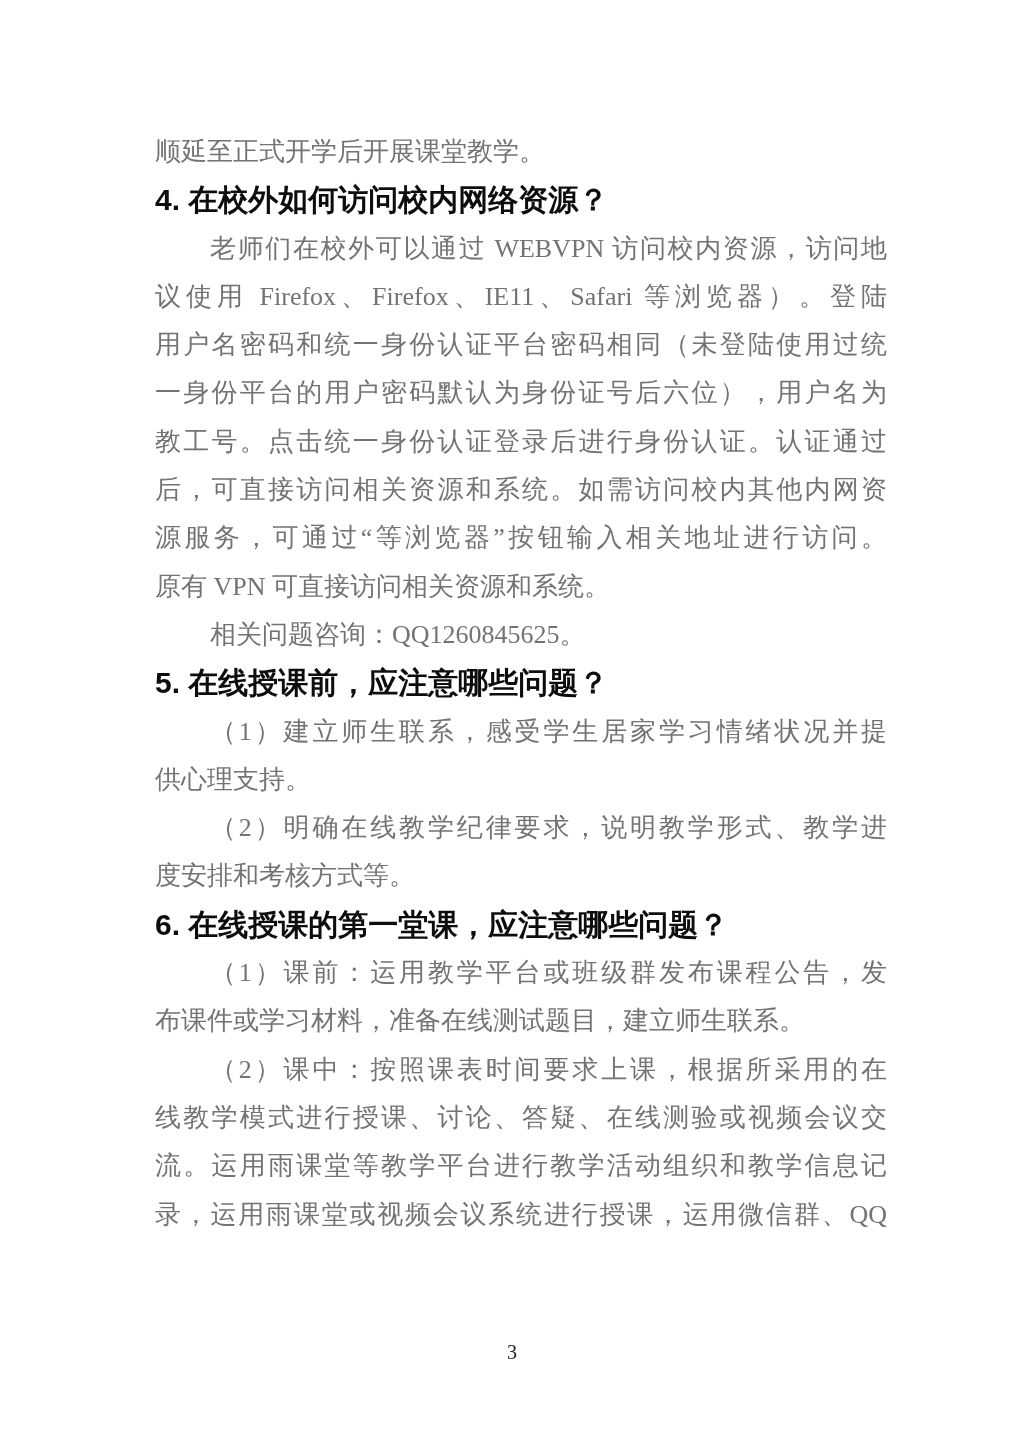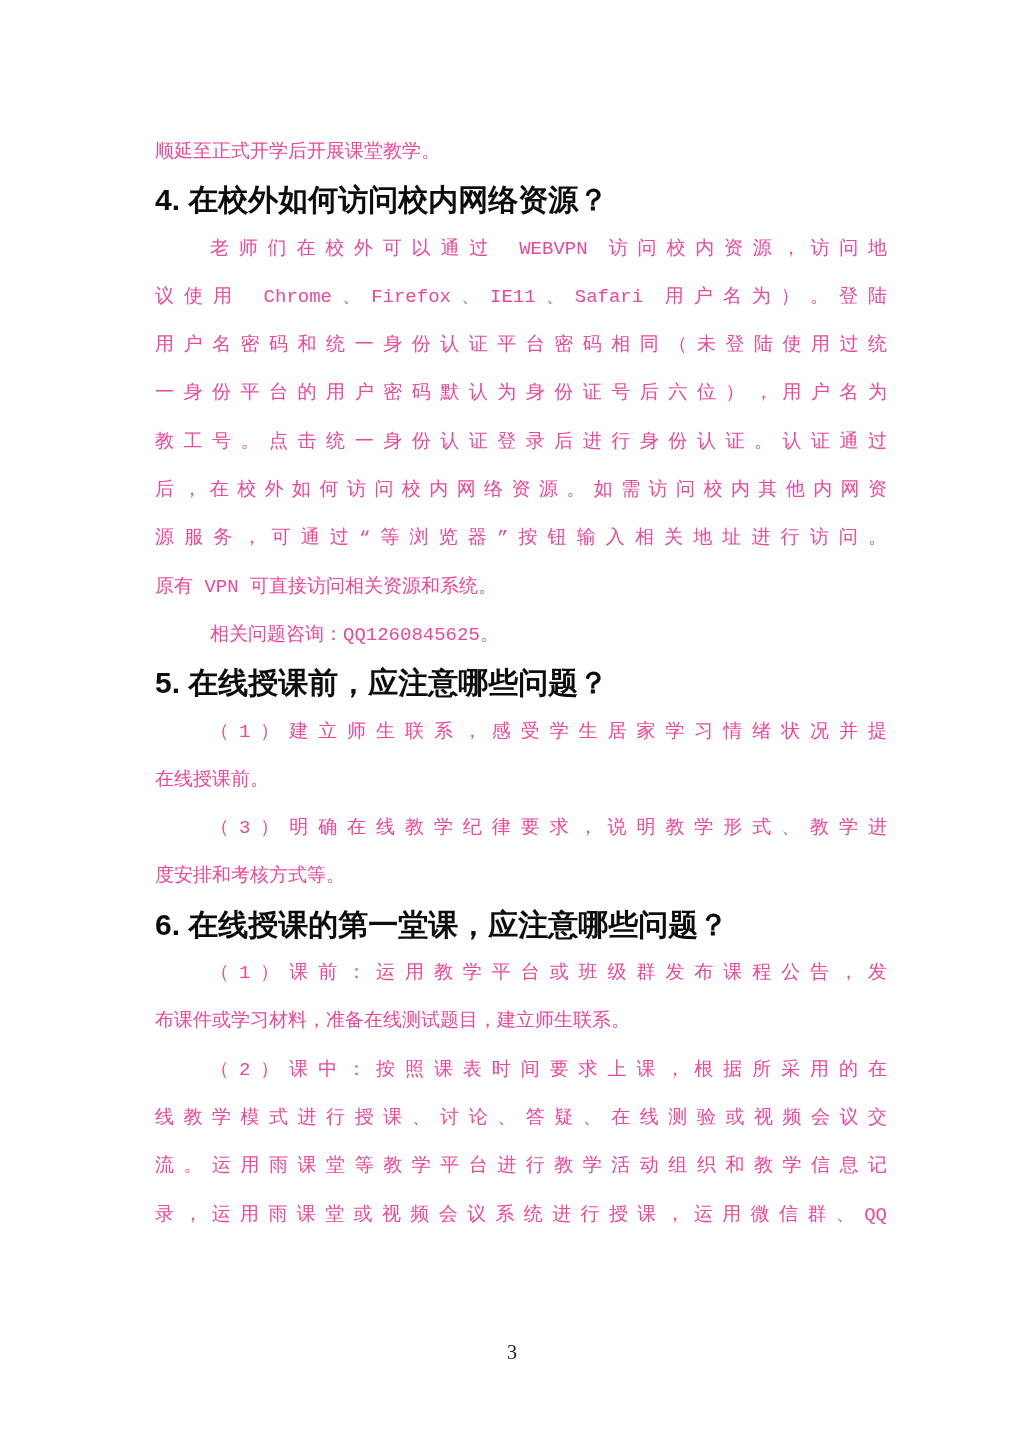--- a/index.html
+++ b/index.html
@@ -18,23 +18,23 @@
   }
   .content {
     position: absolute;
     left: 155px;
     top: 128px;
     width: 732px;
   }
   .line {
     height: 48.3px;
     line-height: 48.3px;
-    font-size: 19px;
-    font-family: Liberation Mono, monospace;
-    color: #ec4899;
+    font-size: 26px;
+    font-family: Liberation Serif, serif;
+    color: #737373;
     overflow: hidden;
     white-space: normal;
     word-break: break-all;
   }
   .line.just {
     text-align: justify;
     text-align-last: justify;
   }
   .line.indent {
     text-indent: 55px;
@@ -61,32 +61,32 @@
 </style>
 </head>
 <body>
 
 <div class="page">
   <div class="content">
 
     <div class="line">顺延至正式开学后开展课堂教学。</div>
     <div class="line heading">4. 在校外如何访问校内网络资源？</div>
     <div class="line just indent">老师们在校外可以通过 WEBVPN 访问校内资源，访问地</div>
-    <div class="line just">议使用 Chrome、Firefox、IE11、Safari 用户名为）。登陆</div>
+    <div class="line just">议使用 Firefox、Firefox、IE11、Safari 等浏览器）。登陆</div>
     <div class="line just">用户名密码和统一身份认证平台密码相同（未登陆使用过统</div>
     <div class="line just">一身份平台的用户密码默认为身份证号后六位），用户名为</div>
     <div class="line just">教工号。点击统一身份认证登录后进行身份认证。认证通过</div>
-    <div class="line just">后，在校外如何访问校内网络资源。如需访问校内其他内网资</div>
+    <div class="line just">后，可直接访问相关资源和系统。如需访问校内其他内网资</div>
     <div class="line just">源服务，可通过“等浏览器”按钮输入相关地址进行访问。</div>
     <div class="line">原有 VPN 可直接访问相关资源和系统。</div>
     <div class="line indent">相关问题咨询：QQ1260845625。</div>
     <div class="line heading">5. 在线授课前，应注意哪些问题？</div>
     <div class="line just indent">（1）建立师生联系，感受学生居家学习情绪状况并提</div>
-    <div class="line">在线授课前。</div>
-    <div class="line just indent">（3）明确在线教学纪律要求，说明教学形式、教学进</div>
+    <div class="line">供心理支持。</div>
+    <div class="line just indent">（2）明确在线教学纪律要求，说明教学形式、教学进</div>
     <div class="line">度安排和考核方式等。</div>
     <div class="line heading">6. 在线授课的第一堂课，应注意哪些问题？</div>
     <div class="line just indent">（1）课前：运用教学平台或班级群发布课程公告，发</div>
     <div class="line">布课件或学习材料，准备在线测试题目，建立师生联系。</div>
     <div class="line just indent">（2）课中：按照课表时间要求上课，根据所采用的在</div>
     <div class="line just">线教学模式进行授课、讨论、答疑、在线测验或视频会议交</div>
     <div class="line just">流。运用雨课堂等教学平台进行教学活动组织和教学信息记</div>
     <div class="line just">录，运用雨课堂或视频会议系统进行授课，运用微信群、QQ</div>
 
   </div>

